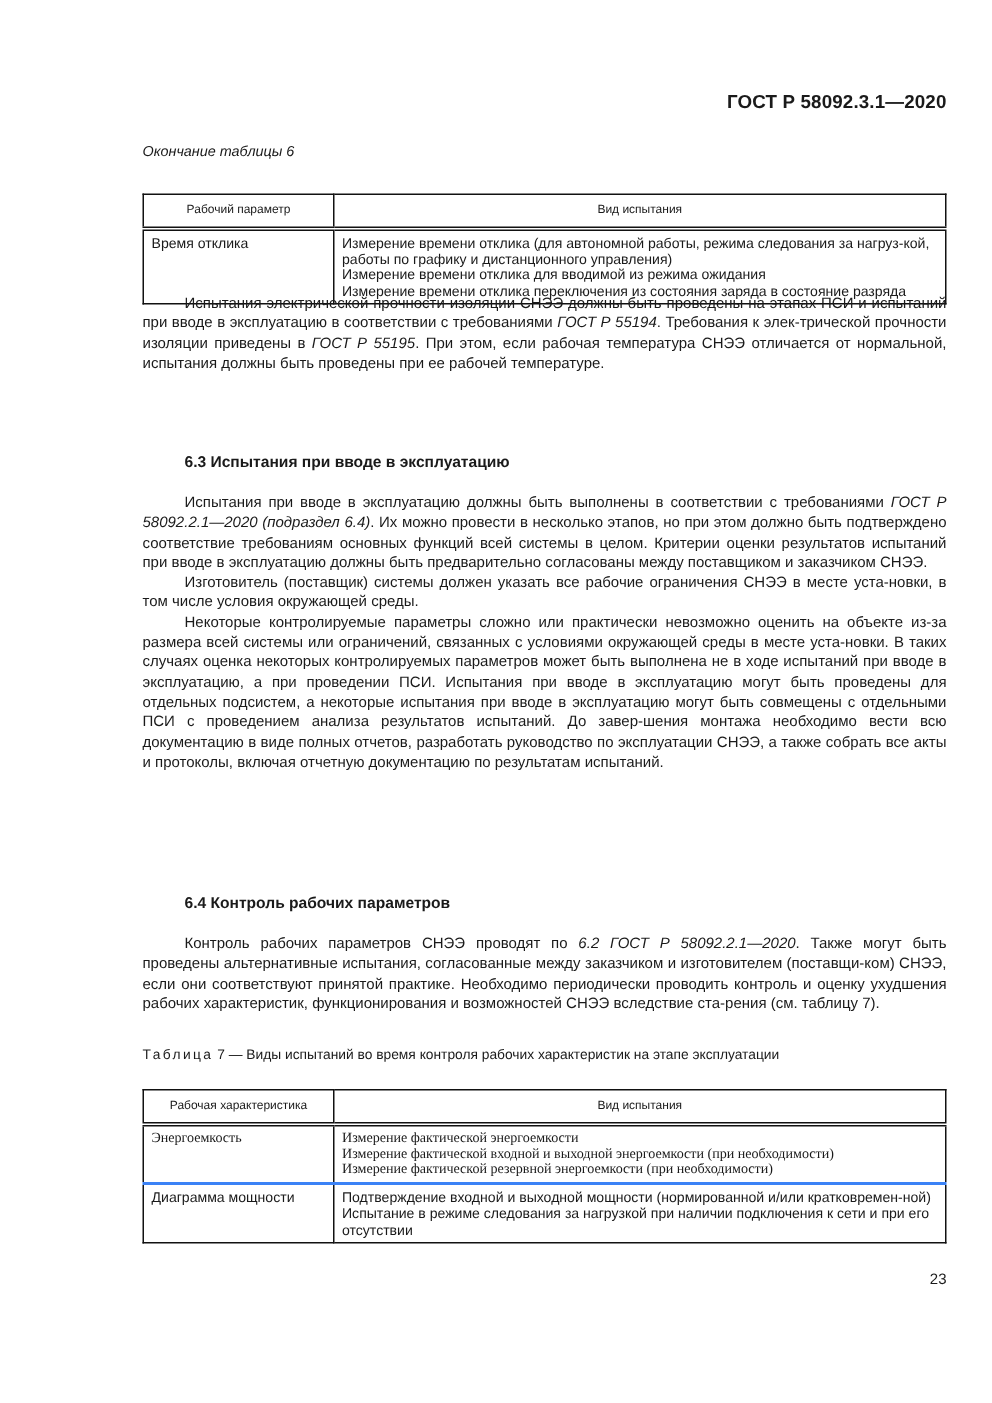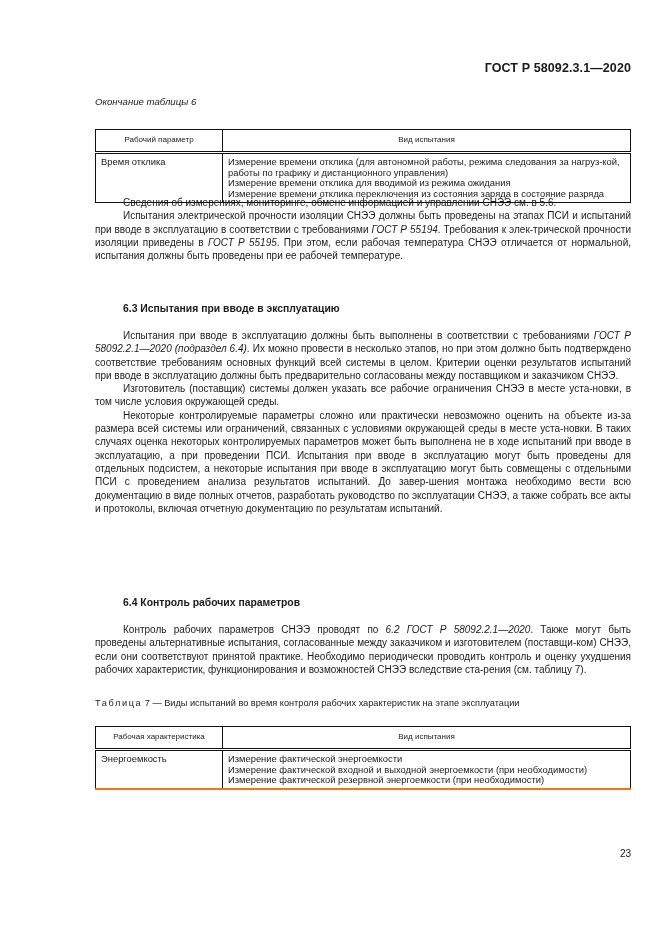--- a/index.html
+++ b/index.html
@@ -51,21 +51,20 @@
         <td>
           <span class="line">Измерение времени отклика (для автономной работы, режима следования за нагруз-кой, работы по графику и дистанционного управления)</span>
           <span class="line">Измерение времени отклика для вводимой из режима ожидания</span>
           <span class="line">Измерение времени отклика переключения из состояния заряда в состояние разряда</span>
         </td>
       </tr>
     </tbody>
   </table>
 
   <div class="body-text b1">
-    <p>Сведения об измерениях, мониторинге, обмене информацией и управлении СНЭЭ см. в 5.6.</p>
     <p><span>Испытания электрической прочности изоляции СНЭЭ должны быть проведены на этапах ПСИ и испытаний при вводе в эксплуатацию в соответствии с требованиями </span><i class="ref">ГОСТ Р 55194</i><span>. Требования к элек-трической прочности изоляции приведены в </span><i class="ref">ГОСТ Р 55195</i><span>. При этом, если рабочая температура СНЭЭ отличается от нормальной, испытания должны быть проведены при ее рабочей температуре.</span></p>
   </div>
 
   <div class="section-title" style="top:303px;">6.3 Испытания при вводе в эксплуатацию</div>
 
   <div class="body-text b2">
     <p><span>Испытания при вводе в эксплуатацию должны быть выполнены в соответствии с требованиями </span><i class="ref">ГОСТ Р 58092.2.1—2020 (подраздел 6.4)</i><span>. Их можно провести в несколько этапов, но при этом должно быть подтверждено соответствие требованиям основных функций всей системы в целом. Критерии оценки результатов испытаний при вводе в эксплуатацию должны быть предварительно согласованы между поставщиком и заказчиком СНЭЭ.</span></p>
     <p>Изготовитель (поставщик) системы должен указать все рабочие ограничения СНЭЭ в месте уста-новки, в том числе условия окружающей среды.</p>
     <p>Некоторые контролируемые параметры сложно или практически невозможно оценить на объекте из-за размера всей системы или ограничений, связанных с условиями окружающей среды в месте уста-новки. В таких случаях оценка некоторых контролируемых параметров может быть выполнена не в ходе испытаний при вводе в эксплуатацию, а при проведении ПСИ. Испытания при вводе в эксплуатацию могут быть проведены для отдельных подсистем, а некоторые испытания при вводе в эксплуатацию могут быть совмещены с отдельными ПСИ с проведением анализа результатов испытаний. До завер-шения монтажа необходимо вести всю документацию в виде полных отчетов, разработать руководство по эксплуатации СНЭЭ, а также собрать все акты и протоколы, включая отчетную документацию по результатам испытаний.</p>
   </div>
@@ -79,26 +78,33 @@
   <div class="table-title"><span class="spaced">Таблица</span><span> 7 — Виды испытаний во время контроля рабочих характеристик на этапе эксплуатации</span></div>
 
   <table class="gost t7">
     <thead>
       <tr>
         <th class="col1-t7">Рабочая характеристика</th>
         <th>Вид испытания</th>
       </tr>
     </thead>
     <tbody>
-      <tr style="border-bottom:2px solid #f97316;">
+      <tr style="border-bottom:2px solid #3b82f6;font-family:Liberation Serif, serif;">
         <td>Энергоемкость</td>
         <td>
           <span class="line">Измерение фактической энергоемкости</span>
           <span class="line">Измерение фактической входной и выходной энергоемкости (при необходимости)</span>
           <span class="line">Измерение фактической резервной энергоемкости (при необходимости)</span>
+        </td>
+      </tr>
+      <tr>
+        <td>Диаграмма мощности</td>
+        <td>
+          <span class="line">Подтверждение входной и выходной мощности (нормированной и/или кратковремен-ной)</span>
+          <span class="line">Испытание в режиме следования за нагрузкой при наличии подключения к сети и при его отсутствии</span>
         </td>
       </tr>
     </tbody>
   </table>
 
   <div class="page-number">23</div>
 
 </div>
 
 </body></html>

